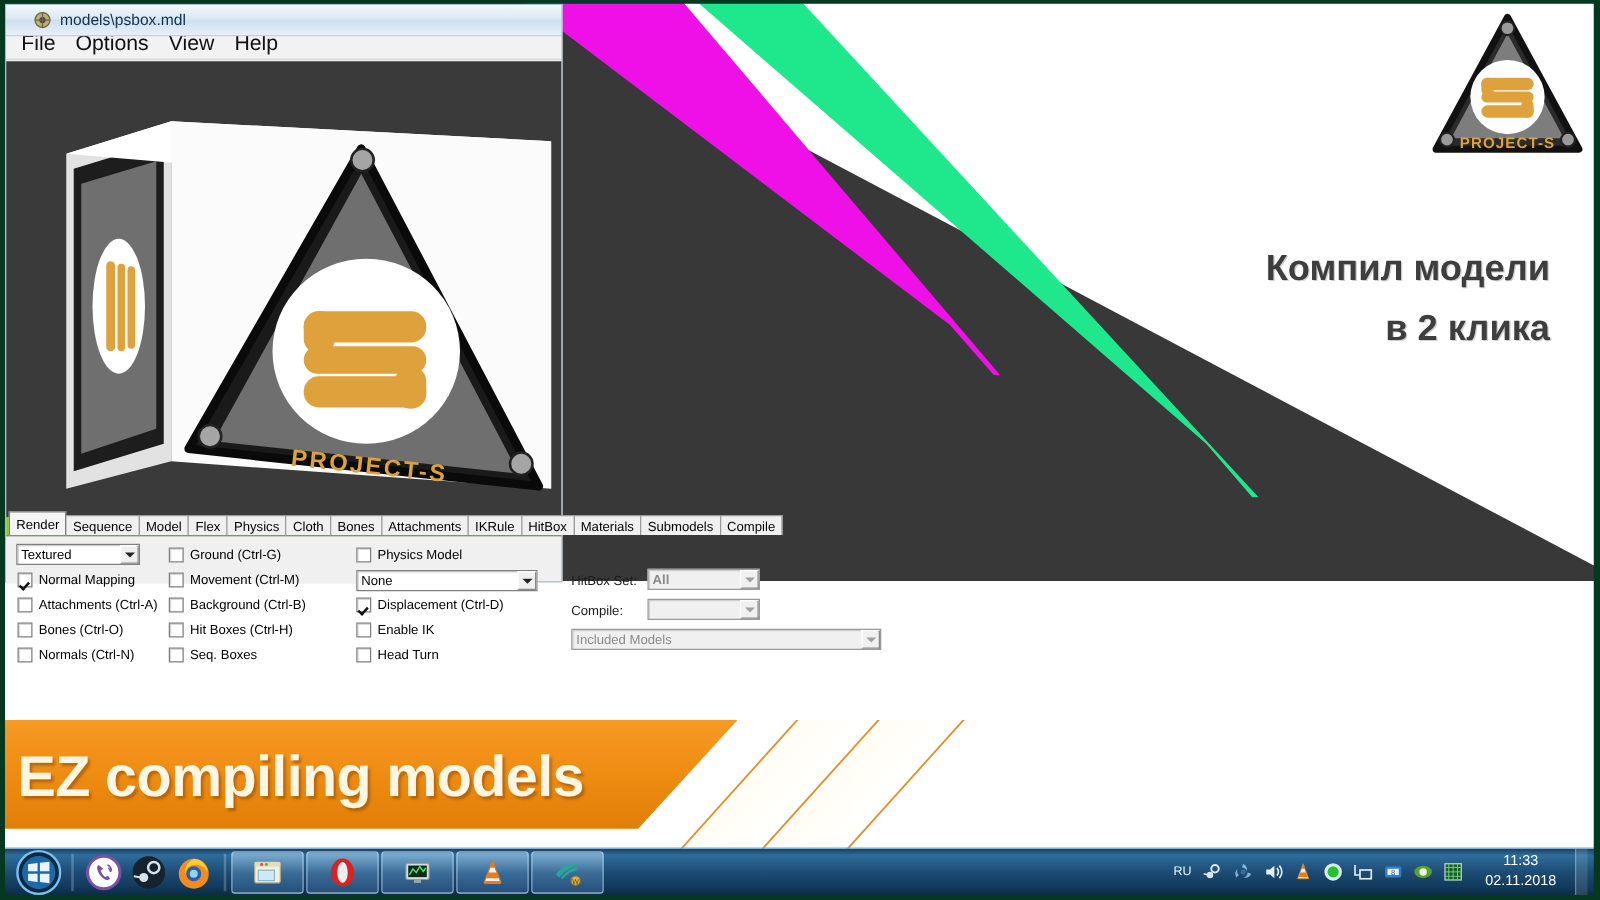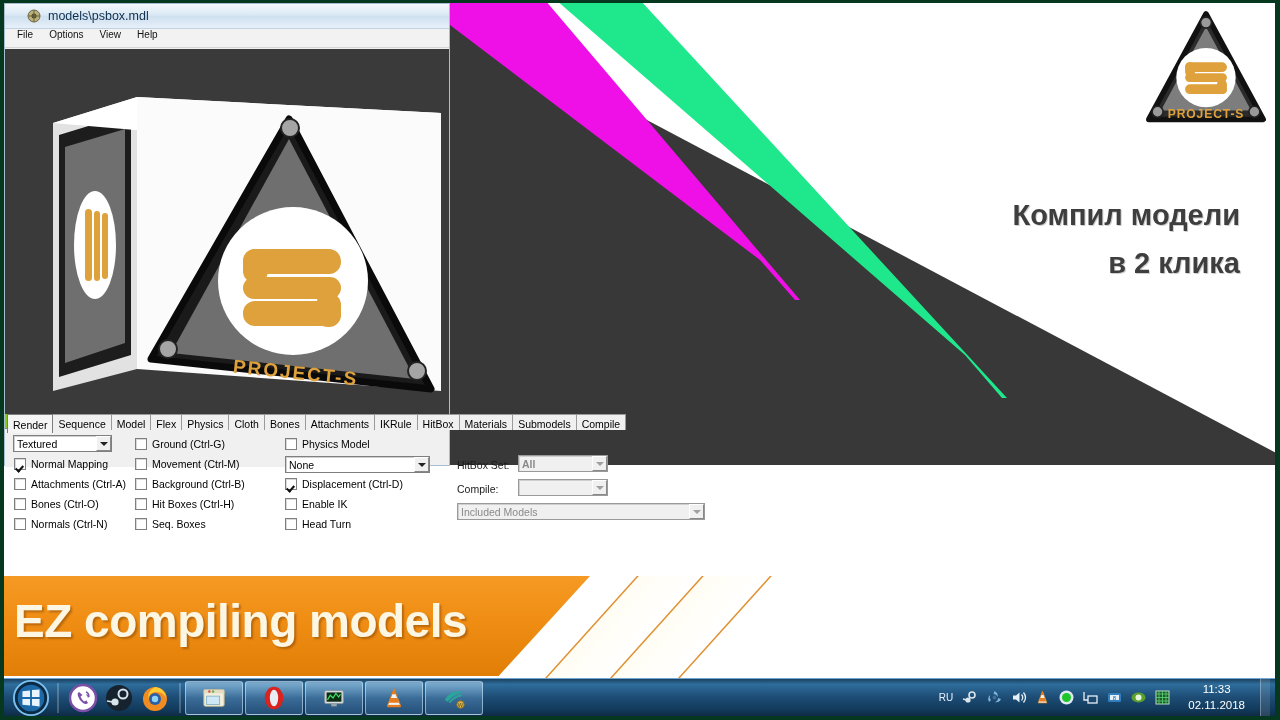--- a/index.html
+++ b/index.html
@@ -76,35 +76,35 @@
     display: flex; align-items: center; padding-left: 21px;
   }
   .tb-icon { width: 16px; height: 16px; margin-right: 6px; position: relative; }
   .tb-text { font-size: 12.5px; color: #11304f; }
   .menubar {
     height: 19px; background: #f2f2f2;
     border-bottom: 1px solid #d6d6d6;
     display: flex; align-items: center; padding-left: 6px; gap: 2px;
   }
   .menuitem {
-    font-size: 10px; color: #111; padding: 1px 8px 8px 6px; cursor: default;
+    font-size: 17px; color: #111; padding: 1px 8px 8px 6px; cursor: default;
   }
 
   
   #viewport {
     position: absolute; left: 0; top: 45px; width: 444px; height: 365px;
     background: #3a3a3a; overflow: hidden;
   }
   .model-box { position: absolute; left: 40px; top: 42px; width: 400px; height: 320px; }
 
   
   .tabstrip {
     position: absolute; left: 0; top: 410px; width: 444px; height: 15px;
     background: #84cc16;
-    display: flex; padding-left: 2px;
+    display: flex; align-items: flex-end; padding-left: 2px;
     border-bottom: 1px solid #8a8a8a;
   }
   .tab {
     font-size: 10.5px; color: #000; line-height: 1;
     padding: 4px 5px 4px 5px;
     background: #f0f0f0;
     border: 1px solid #9a9a9a; border-bottom: none;
     margin-right: -1px; height: 16px;
     white-space: nowrap; cursor: default;
   }
@@ -144,21 +144,21 @@
     display: flex; align-items: center; justify-content: center; flex: none;
   }
   .combo .arrow::after {
     content: ""; border-left: 4px solid transparent; border-right: 4px solid transparent;
     border-top: 4px solid #222;
   }
   .combo.dis .arrow::after { border-top-color: #a0a0a0; }
 
   
   #banner {
-    position: absolute; left: 0; top: 576px; width: 720px; height: 100px;
+    position: absolute; left: 0; top: 576px; width: 720px; height: 87px;
     z-index: 40;
   }
   .banner-shape {
     position: absolute; inset: 0;
     background: linear-gradient(to bottom, #f59a24 0%, #f08d13 45%, #e07e07 100%);
     clip-path: polygon(0 0, 590px 0, 495px 104px, 0 104px);
   }
   .banner-text {
     position: absolute; left: 14px; top: 18px;
     font-size: 46px; font-weight: bold; color: #fdf6e3;

